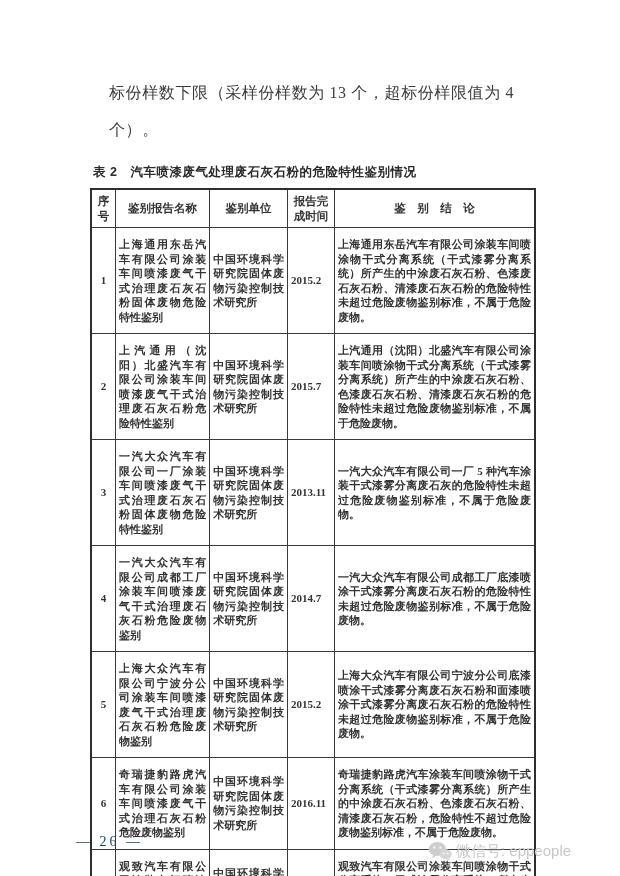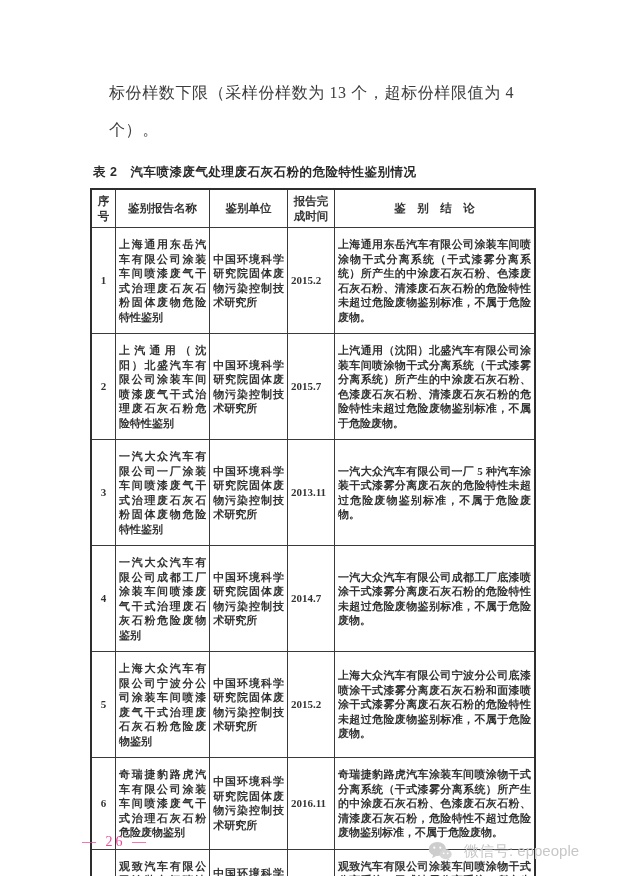--- a/index.html
+++ b/index.html
@@ -45,26 +45,26 @@
   .col-org  { width:76px; }
   .col-date { width:46px; }
   .col-ccl  { width:196px; }
   td.cell-no   { text-align:center; }
   td.cell-name { text-align:justify; }
   td.cell-org  { text-align:justify; }
   td.cell-date { text-align:left; letter-spacing:0; }
   td.cell-ccl  { text-align:justify; }
 
   .page-number {
-    position:absolute; left:82px; top:834px;
-    font-size:14px; letter-spacing:3px; color:#ec4899;
+    position:absolute; left:76px; top:834px;
+    font-size:14px; letter-spacing:3px; color:#0c4a6e;
   }
   .wechat-footer {
     position:absolute; left:428px; top:841px;
-    display:flex; align-items:center; gap:12px;
+    display:flex; align-items:center; gap:4px;
     color:#c7c7c7; font-size:15px;
     font-family:"Liberation Sans","DejaVu Sans",sans-serif;
   }
   .wechat-footer svg { display:block; }
 </style>
 </head>
 <body>
 
 <div class="content">
 

